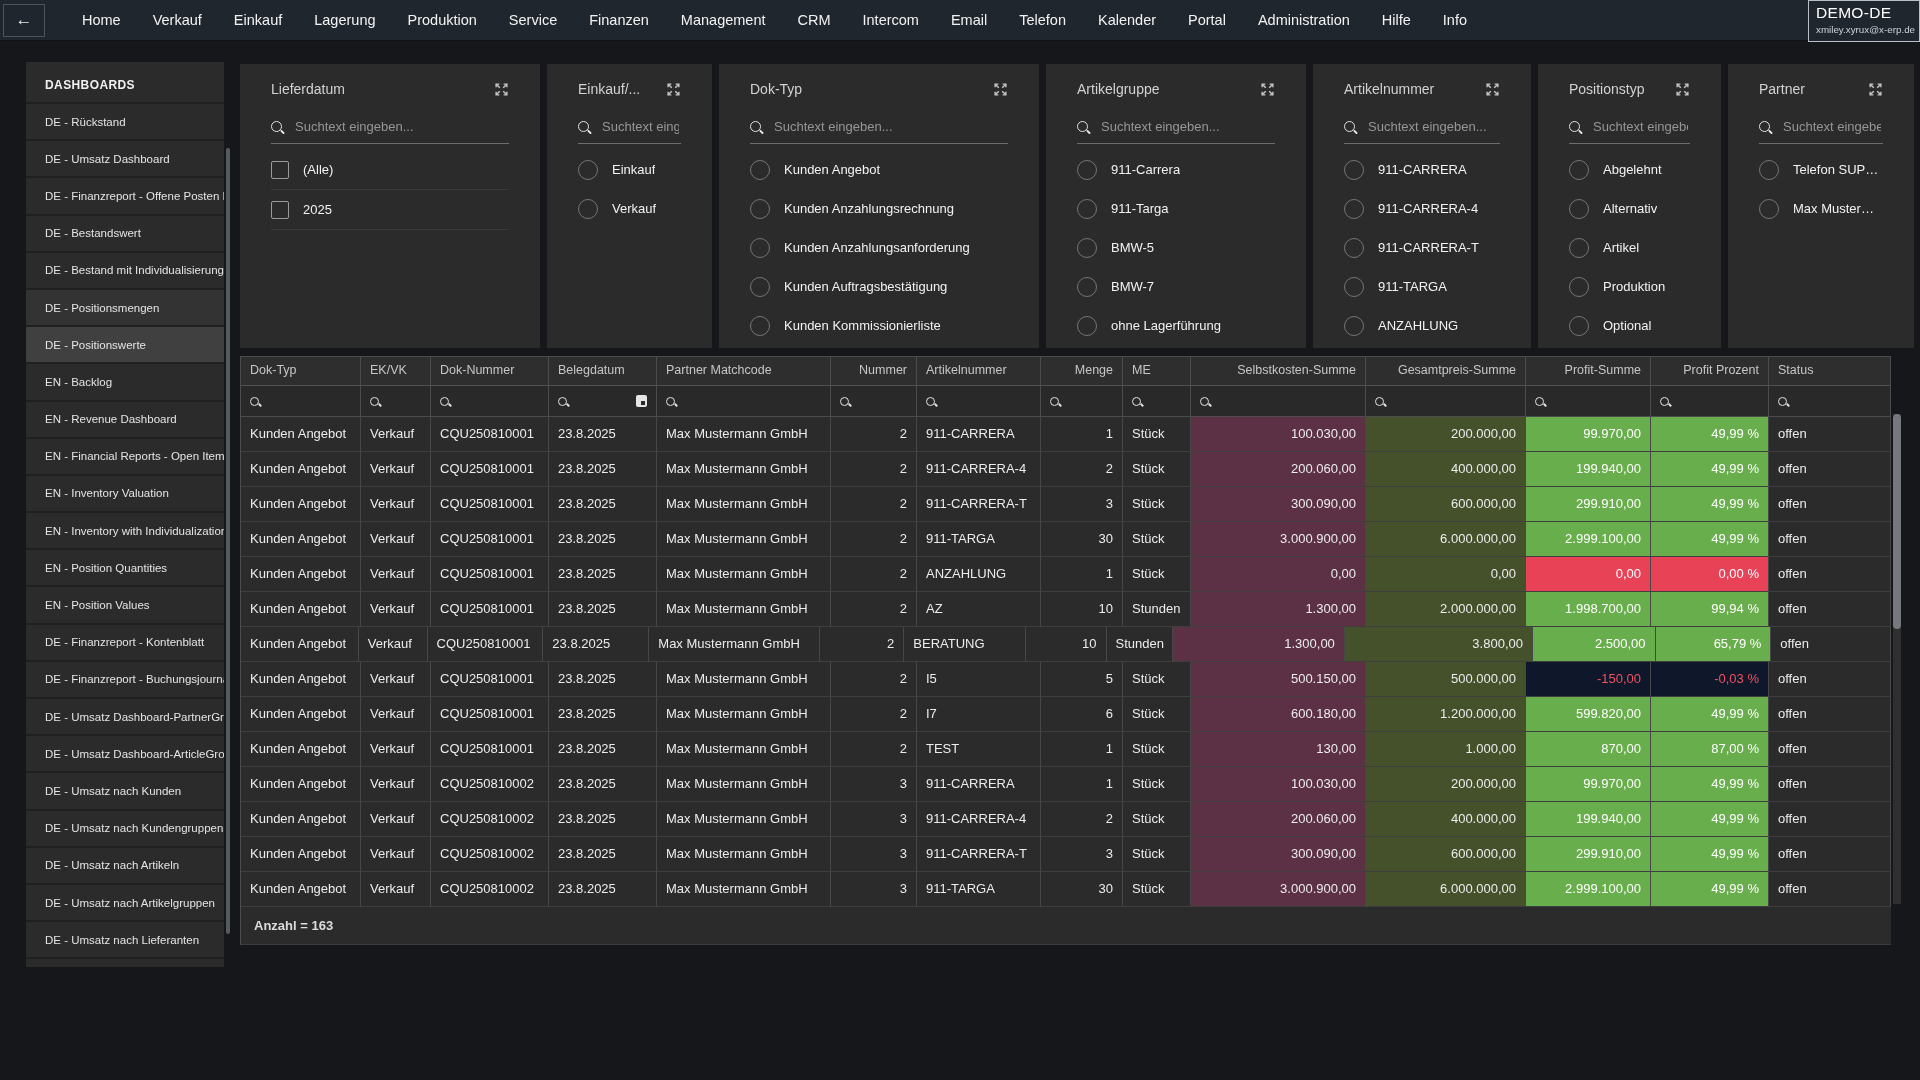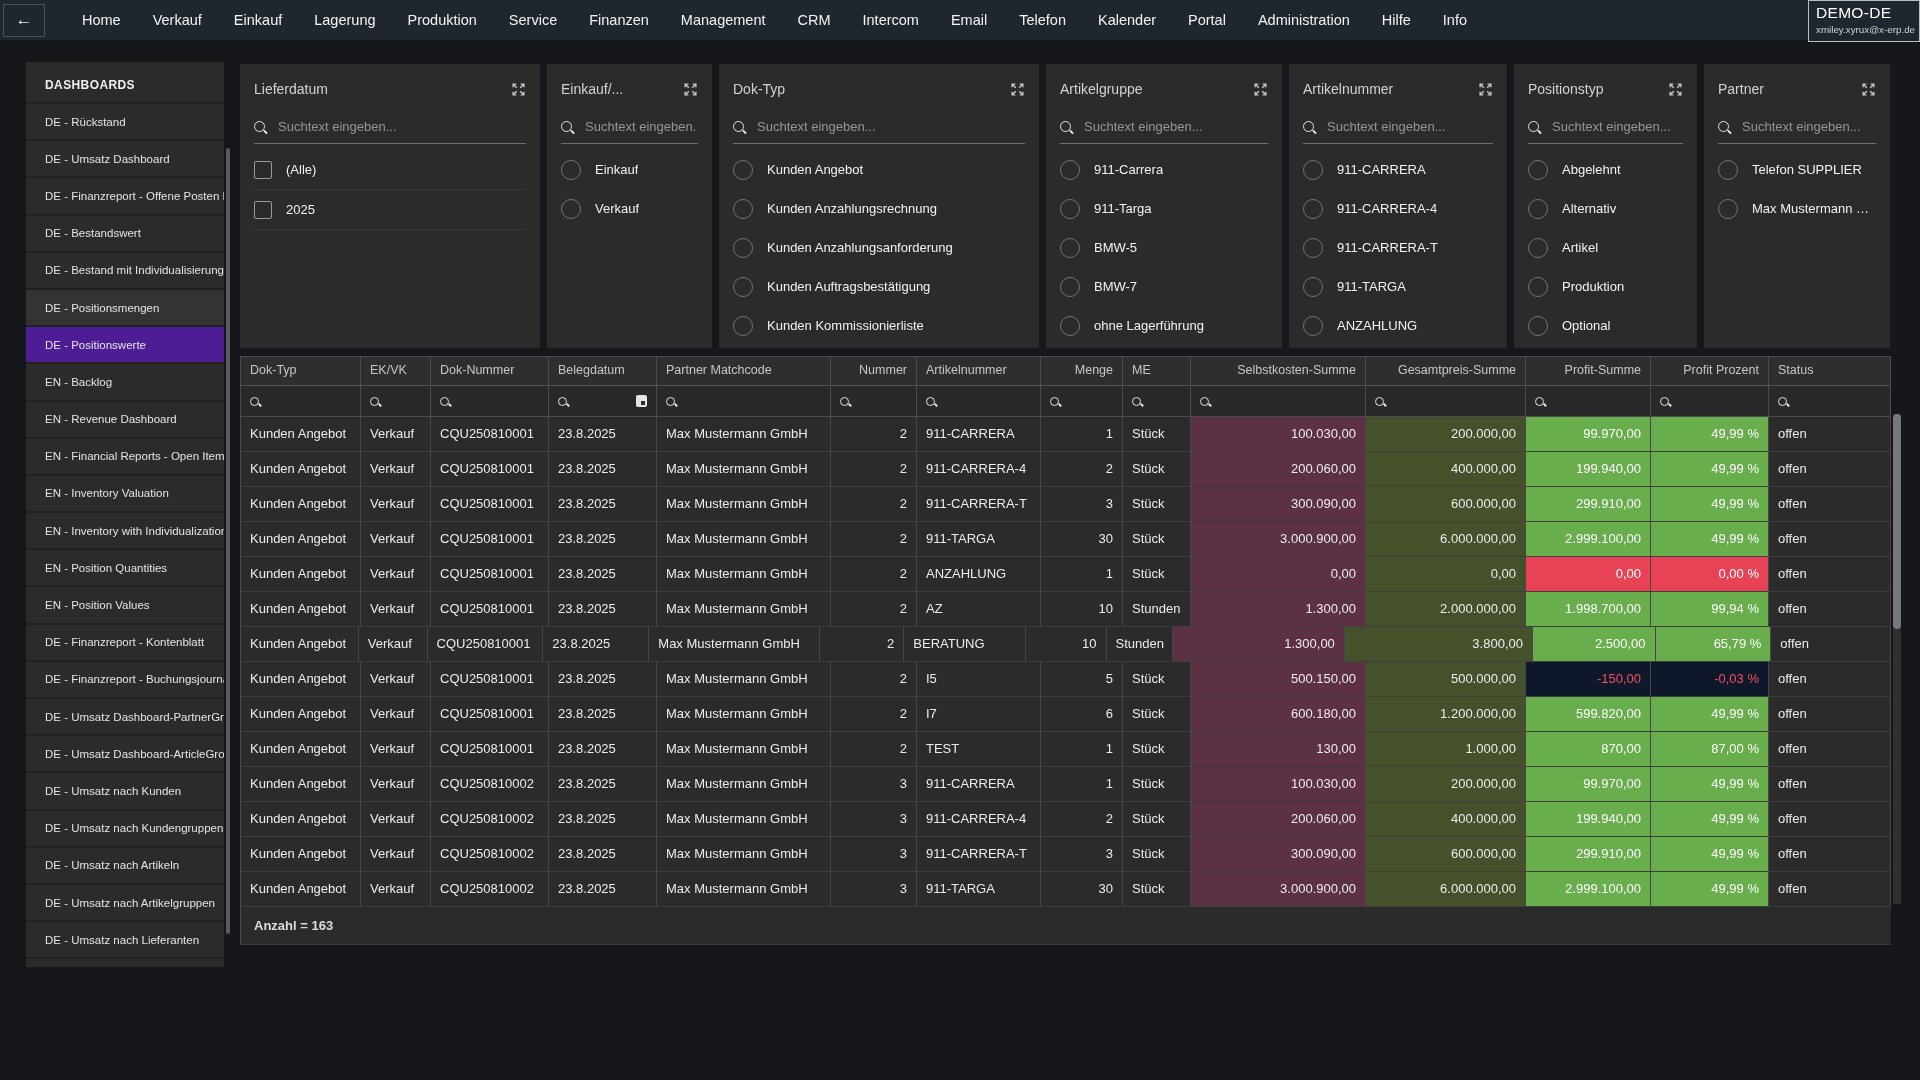--- a/index.html
+++ b/index.html
@@ -17,26 +17,26 @@
   .account-name{font-size:15.5px;color:#ffffff;letter-spacing:.3px}
   .account-email{font-size:9.8px;color:#ced2d8;margin-top:2px;white-space:nowrap}
 
   
   .sidebar{position:absolute;left:26px;top:62px;width:198px;height:905px;background:#2b2b2b;overflow:hidden}
   .sidebar-title{height:40px;line-height:46px;padding-left:19px;font-weight:bold;font-size:12px;letter-spacing:.4px;
                  color:#f0f0f0;border-bottom:2px solid #202020}
   .side-item{height:35.2px;display:flex;align-items:center;padding-left:19px;font-size:11.5px;color:#e4e4e4;
              border-bottom:2px solid #202020;white-space:nowrap;overflow:hidden;cursor:pointer}
   .side-item.hov{background:#333333}
-  .side-item.sel{background:#4c1d95}
+  .side-item.sel{background:#404040}
   .sidebar-scroll{position:absolute;left:226px;top:148px;width:4px;height:786px;background:#565b60;border-radius:2px}
 
   
   .filters{position:absolute;left:240px;top:64px;height:284px;display:flex;gap:7px}
-  .panel{background:#2b2b2b;height:284px;box-sizing:border-box;padding:0 14px;overflow:hidden}
+  .panel{background:#2b2b2b;height:284px;box-sizing:border-box;padding:0 31px;overflow:hidden}
   .panel-head{display:flex;justify-content:space-between;align-items:center;height:42px;padding-top:4px}
   .panel-title{font-size:14px;color:#d2d2d2;white-space:nowrap;overflow:hidden;text-overflow:ellipsis}
   .expand-ic{flex:0 0 auto;width:15px;height:15px;cursor:pointer;margin-left:8px}
   .panel-search{display:flex;align-items:center;gap:11px;height:33px;border-bottom:1px solid #6e6e6e;margin-bottom:6px}
   .panel-search input{flex:1;background:transparent;border:none;outline:none;color:#eee;font-size:13px;min-width:0;
                       font-family:"Liberation Sans","DejaVu Sans",sans-serif}
   .panel-search input::placeholder{color:#969696}
   .opt-row{display:flex;align-items:center;gap:14px;height:39px;cursor:pointer}
   .panel.sep .opt-row{border-bottom:1px solid #3a3a3a}
   .opt-radio{flex:0 0 auto;width:20px;height:20px;border:1px solid #757575;border-radius:50%;box-sizing:border-box}
@@ -220,21 +220,21 @@
       </div>
       <div class="opt-row">
         <span class="opt-radio"></span>
         <span class="opt-label">Kunden Auftragsbestätigung</span>
       </div>
       <div class="opt-row">
         <span class="opt-radio"></span>
         <span class="opt-label">Kunden Kommissionierliste</span>
       </div>
     </div>
-    <div class="panel" style="width: 236px;">
+    <div class="panel" style="width: 260px;">
       <div class="panel-head">
         <div class="panel-title">Artikelgruppe</div>
         <span class="expand-ic"><svg viewBox="0 0 14 14" width="15" height="15">
             <path d="M2 5V2h3" stroke="#c8c8c8" stroke-width="1.3" fill="none"></path>
             <path d="M2 2l3.4 3.4" stroke="#c8c8c8" stroke-width="1.3" fill="none"></path>
             <path d="M9 2h3v3" stroke="#c8c8c8" stroke-width="1.3" fill="none"></path>
             <path d="M12 2L8.6 5.4" stroke="#c8c8c8" stroke-width="1.3" fill="none"></path>
             <path d="M12 9v3H9" stroke="#c8c8c8" stroke-width="1.3" fill="none"></path>
             <path d="M12 12L8.6 8.6" stroke="#c8c8c8" stroke-width="1.3" fill="none"></path>
             <path d="M5 12H2V9" stroke="#c8c8c8" stroke-width="1.3" fill="none"></path>

